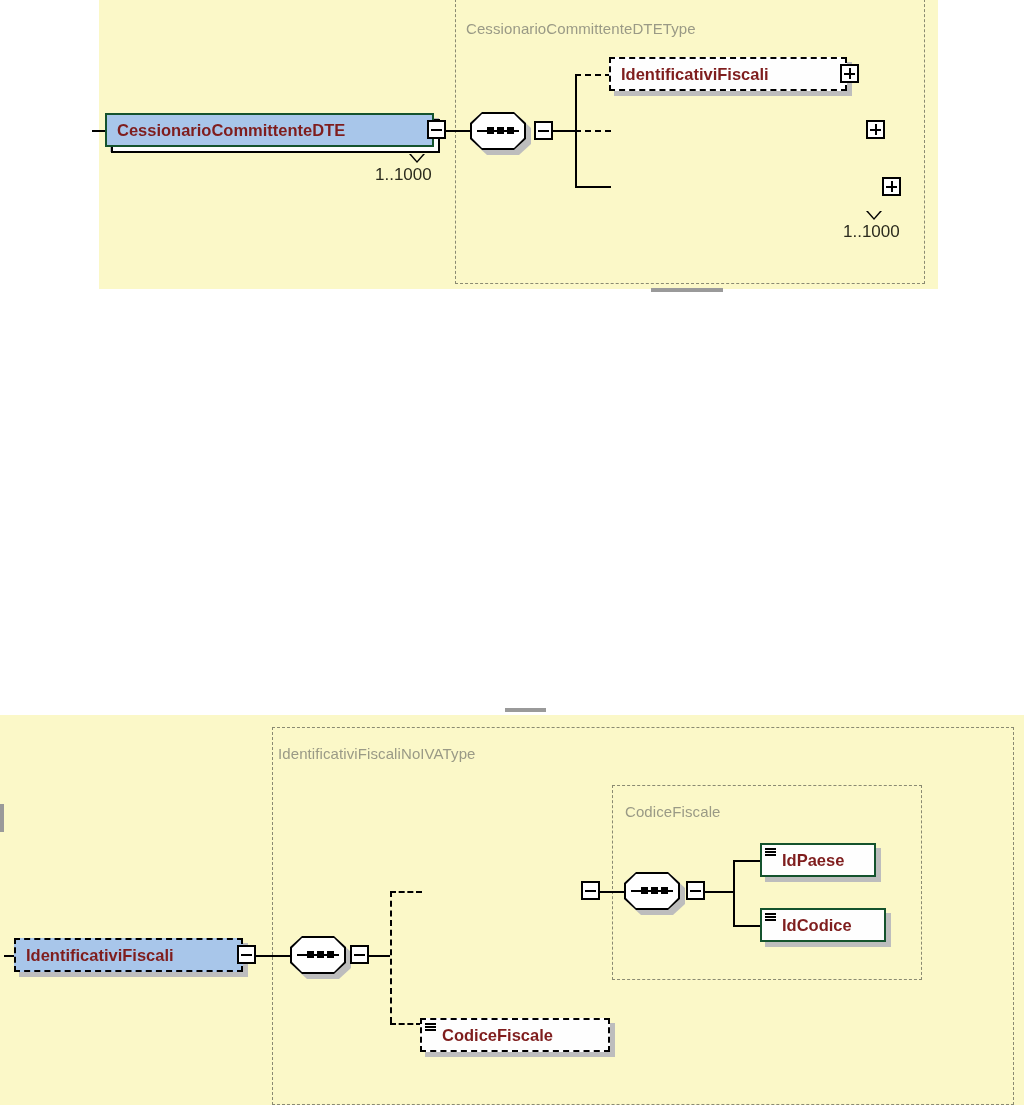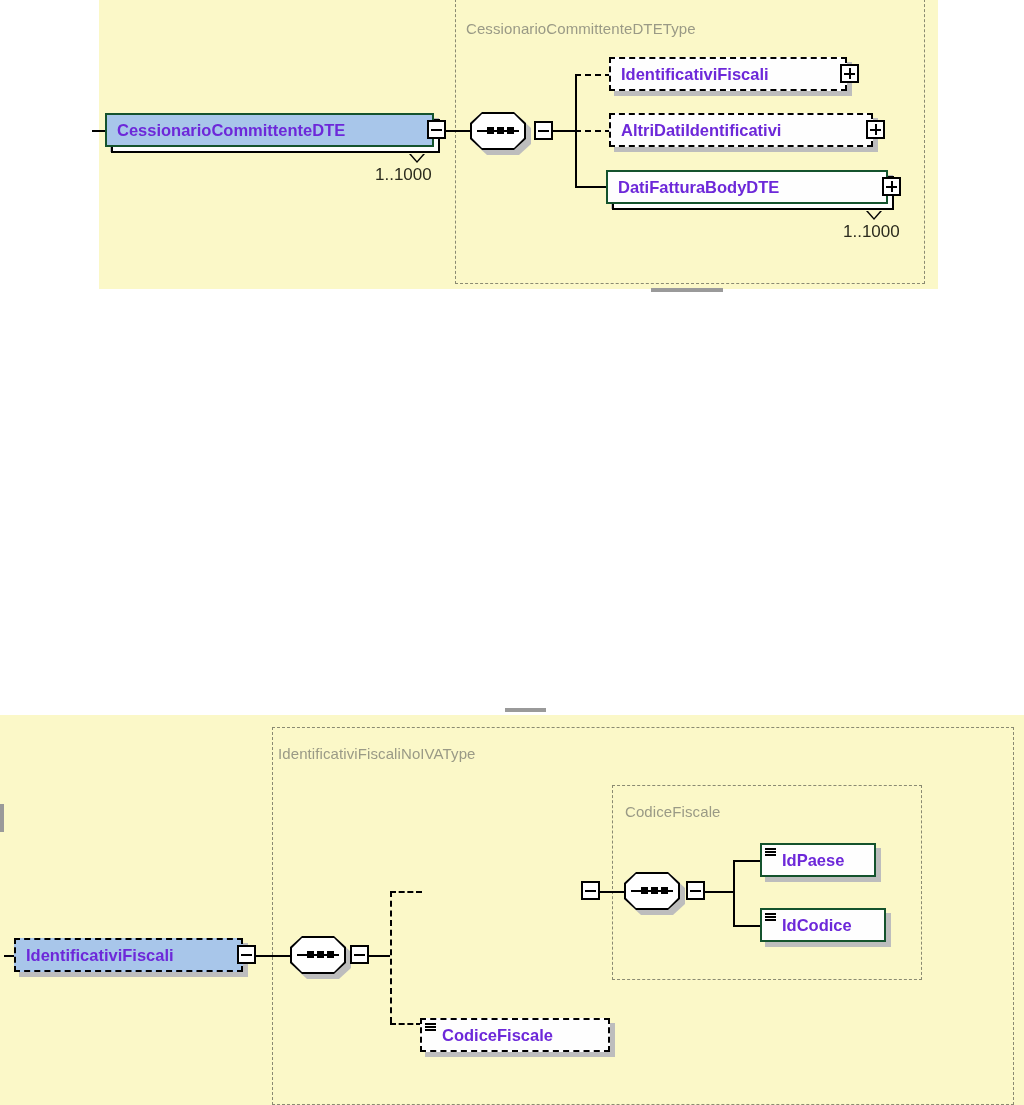--- a/index.html
+++ b/index.html
@@ -38,21 +38,21 @@
   }
   .node.solid   .body{border:2px solid #14532d;}
   .node.dashed  .body{border:2px dashed #000;}
   .node.sel     .body{background:#a8c6ea;}
   
   .node .plate{
     position:absolute;left:6px;top:6px;right:-6px;bottom:-6px;
     background:#fefefe;border:2px solid #000;z-index:1;box-sizing:border-box;
   }
   .node .label{
-    font-size:16.5px;font-weight:bold;color:#6d28d9;white-space:nowrap;
+    font-size:16.5px;font-weight:bold;color:#7f1d1d;white-space:nowrap;
     font-family:"Liberation Sans", sans-serif;padding:0 10px;
   }
   .node.hasattr .label{padding-left:20px;}
 
   
   .attrglyph{position:absolute;left:5px;top:5px;width:11px;height:8px;z-index:3;}
   .attrglyph i{position:absolute;left:0;width:11px;height:1.5px;background:#000;display:block;}
   .attrglyph i:nth-child(1){top:0;}
   .attrglyph i:nth-child(2){top:3px;}
   .attrglyph i:nth-child(3){top:6px;}
@@ -139,39 +139,26 @@
     <div class="body">
       <span class="label">IdentificativiFiscali</span>
     </div>
   </div>
   <div class="expander" style="left:840px;top:64px;">
     <span class="h"></span>
     <span class="v"></span>
   </div>
 
   <div class="hline-d" style="left:575px;top:130px;width:36px;"></div>
-  <div class="node dashed" style="left:609px;top:113px;width:264px;height:34px;">
-    <div class="shadow"></div>
-    <div class="body">
-      <span class="label">AltriDatiIdentificativi</span>
-    </div>
-  </div>
   <div class="expander" style="left:866px;top:120px;">
     <span class="h"></span>
     <span class="v"></span>
   </div>
 
   <div class="hline" style="left:575px;top:186px;width:36px;"></div>
-  <div class="node solid" style="left:606px;top:170px;width:282px;height:34px;">
-    <div class="shadow"></div>
-    <div class="plate"></div>
-    <div class="body">
-      <span class="label">DatiFatturaBodyDTE</span>
-    </div>
-  </div>
   <div class="expander" style="left:882px;top:177px;">
     <span class="h"></span>
     <span class="v"></span>
   </div>
   <div class="chev" style="left:866px;top:211px;"></div>
   <div class="card" style="left:843px;top:222px;">1..1000</div>
 
   <div class="stub-gray" style="left:651px;top:288px;width:72px;height:4px;"></div>
 
   <div class="yellow" style="left:0;top:715px;width:1024px;height:390px;"></div>

